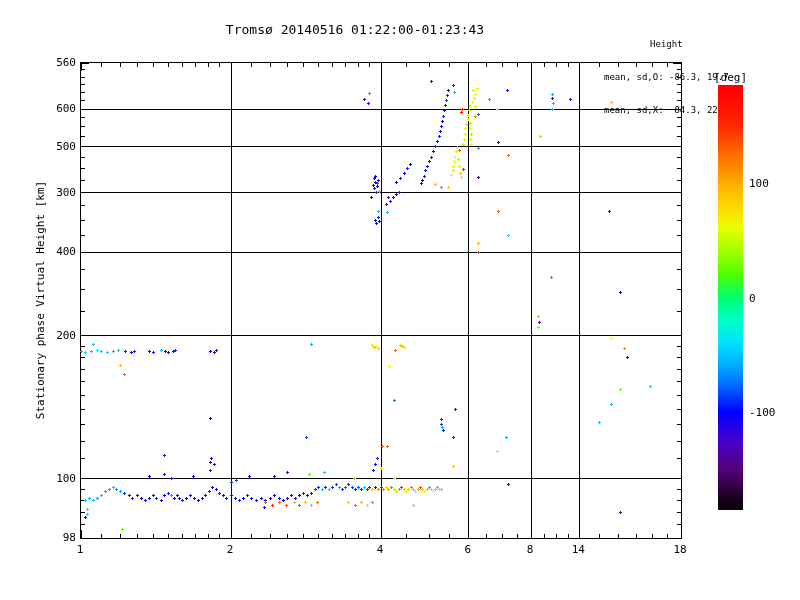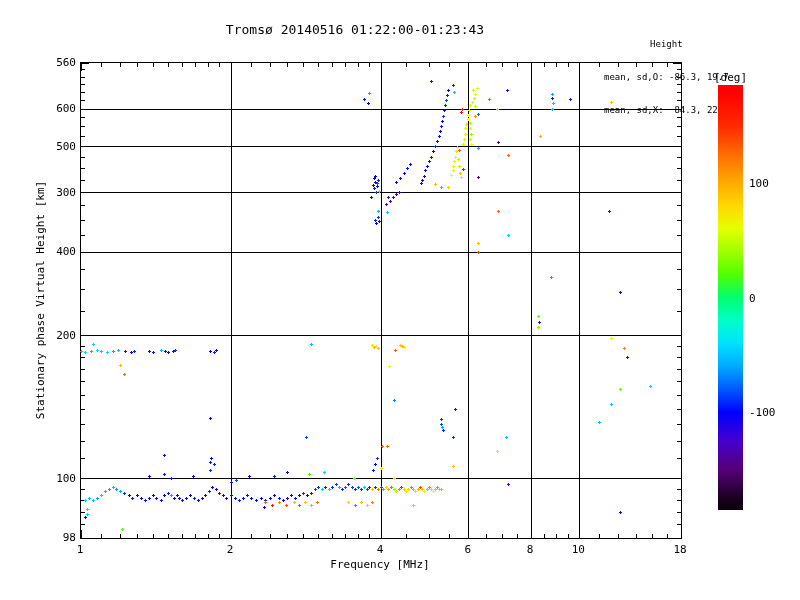--- a/index.html
+++ b/index.html
@@ -30,21 +30,20 @@
 <div id="screen">
   <div class="abs" id="title">Tromsø 20140516 01:22:00-01:23:43</div>
 
   <div class="abs" id="phases">
     <div class="ctr">Height</div>
     <div>mean, sd,O: -86.3, 19.7</div>
     <div>mean, sd,X:  84.3, 22.4</div>
   </div>
 
   <div class="abs" id="yaxis-title">Stationary phase Virtual Height [km]</div>
-  <div class="abs" id="xaxis-title">Frequency [MHz]</div>
 
   <div class="abs" id="plot">
       <div class="gridv" style="left: 150px;"></div>
       <div class="gridv" style="left: 300px;"></div>
       <div class="gridv" style="left: 387px;"></div>
       <div class="gridv" style="left: 450px;"></div>
       <div class="gridv" style="left: 498px;"></div>
       <div class="gridh" style="top: 415px;"></div>
       <div class="gridh" style="top: 272px;"></div>
       <div class="gridh" style="top: 189px;"></div>
@@ -531,21 +530,21 @@
       <div class="pt" style="left: 538px; top: 448px; background: linear-gradient(rgb(79, 0, 154), rgb(79, 0, 154)) center center / 100% 1px no-repeat, linear-gradient(rgb(79, 0, 154), rgb(79, 0, 154)) center center / 1px 100% no-repeat;"></div>
     </div>
 
   <div class="abs" id="cbar-label">[deg]</div>
   <div class="abs" id="cbar" style="background: linear-gradient(rgb(255, 0, 0) 1.4%, rgb(255, 40, 0) 9.5%, rgb(255, 120, 0) 17.6%, rgb(255, 170, 0) 23%, rgb(255, 215, 0) 28.4%, rgb(230, 255, 0) 33.8%, rgb(160, 255, 0) 39.2%, rgb(80, 255, 0) 44.6%, rgb(0, 255, 110) 50%, rgb(0, 255, 200) 55.4%, rgb(0, 225, 255) 60.8%, rgb(0, 170, 255) 66.2%, rgb(0, 90, 255) 71.6%, rgb(0, 0, 255) 77%, rgb(70, 0, 205) 83.8%, rgb(85, 0, 120) 90.5%, rgb(15, 0, 15) 98.6%);"></div>
 <div class="abs xlab" style="left: 80px;">1</div>
     <div class="abs xlab" style="left: 230px;">2</div>
     <div class="abs xlab" style="left: 380px;">4</div>
     <div class="abs xlab" style="left: 467.744px;">6</div>
     <div class="abs xlab" style="left: 530px;">8</div>
-    <div class="abs xlab" style="left: 578.289px;">10</div>
+    <div class="abs xlab" style="left: 578.289px;">14</div>
     <div class="abs xlab" style="left: 680px;">18</div>
     <div class="abs ylab" style="top: 531px;">98</div>
     <div class="abs ylab" style="top: 471.654px;">100</div>
     <div class="abs ylab" style="top: 328.665px;">200</div>
     <div class="abs ylab" style="top: 245.022px;">400</div>
     <div class="abs ylab" style="top: 185.676px;">300</div>
     <div class="abs ylab" style="top: 139.643px;">500</div>
     <div class="abs ylab" style="top: 102.032px;">600</div>
     <div class="abs ylab" style="top: 56px;">560</div>
     <div class="cblab" style="top: 176.635px;">100</div>

